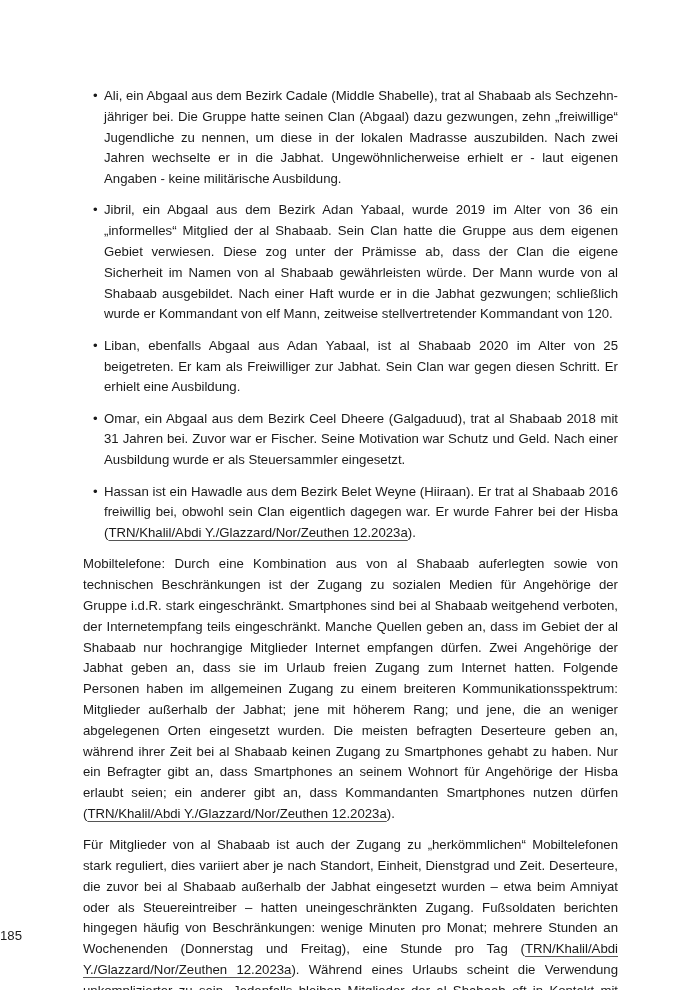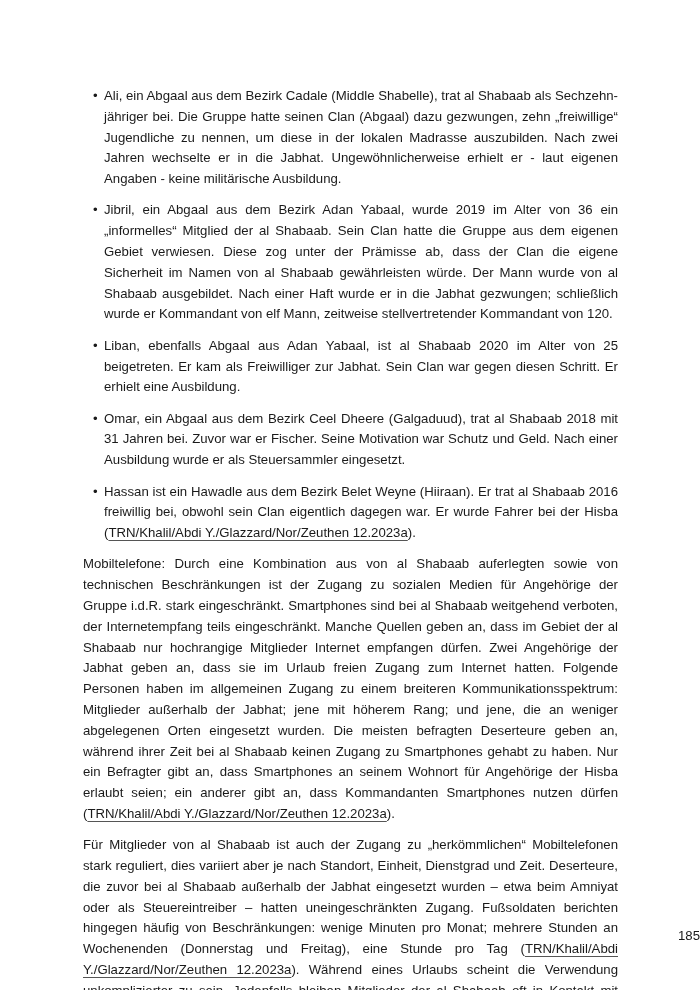--- a/index.html
+++ b/index.html
@@ -10,21 +10,21 @@
     font-size: 13.2px; line-height: 20.8px; color: #1a1a1a;
     text-align: justify; hyphens: manual;
   }
   ul.bullets { list-style: none; margin: 0; padding: 0; }
   ul.bullets li { position: relative; padding-left: 21px; margin-bottom: 10.5px; }
   ul.bullets li .bullet { position: absolute; left: 10px; top: 0; }
   p { margin: 0 0 10.5px 0; }
   .ref { text-decoration: underline; text-decoration-color: #555; text-underline-offset: 3px; }
   strong { font-weight: normal; }
   .page-number {
-    position: absolute; left: 0; width: 700px; top: 928px; text-align: right;
+    position: absolute; left: 0; width: 700px; top: 928px; text-align: left;
     font-family: "Liberation Sans", sans-serif; font-size: 13.2px; color: #1a1a1a;
   }
 </style>
 </head>
 <body>
 
 <div class="page">
   <ul class="bullets">
     <li>
       <span class="bullet">•</span>

